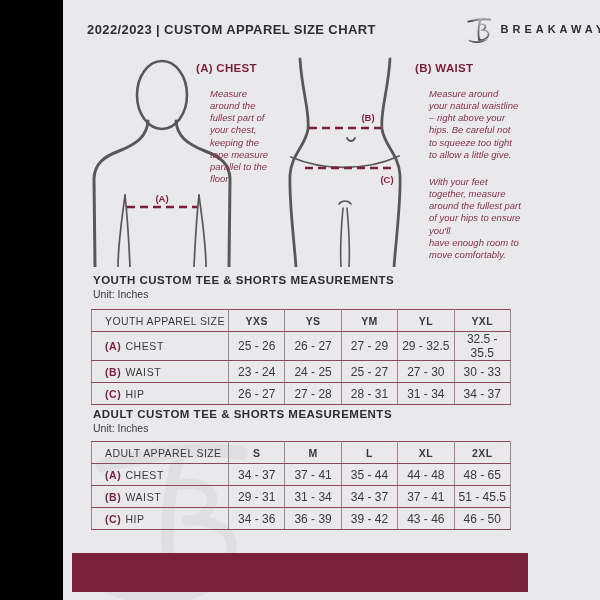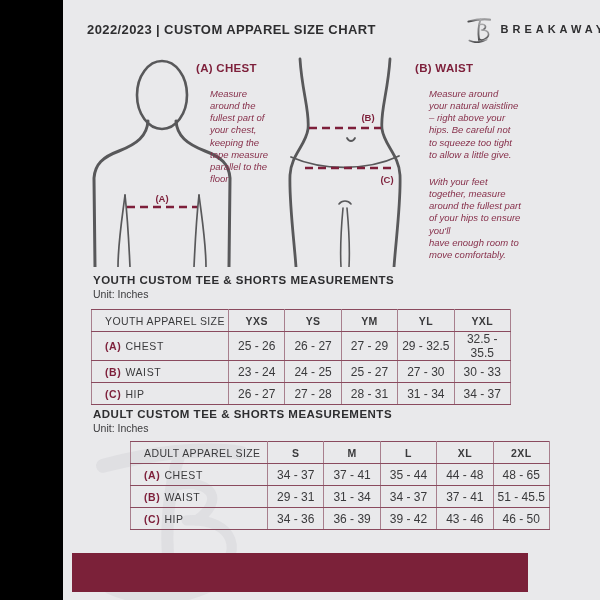--- a/index.html
+++ b/index.html
@@ -36,21 +36,21 @@
   .sec-head h2{margin:0;font-size:11.5px;font-weight:bold;color:#2e2e30;letter-spacing:.5px;}
   .sec-head p{margin:2px 0 0 0;font-size:10.5px;color:#3a3a3c;}
   .sec-youth{top:274px;}
   .sec-adult{top:408px;}
   
   table.size{
     position:absolute;left:28px;width:419px;border-collapse:collapse;
     table-layout:fixed;z-index:2;
   }
   .tbl-youth{top:309px;}
-  .tbl-adult{top:441px;margin-left:39px;}
+  .tbl-adult{top:441px;}
   table.size td{
     height:21px;border-top:1.4px solid #8a4a5e;border-bottom:1.4px solid #8a4a5e;
     border-left:1px solid #a87f8d;border-right:1px solid #a87f8d;
     font-size:12px;color:#3a3a3c;text-align:center;vertical-align:middle;padding:0;
   }
   table.size tr.hrow td{font-weight:bold;font-size:10.5px;letter-spacing:.4px;}
   table.size td.lbl{text-align:left;padding-left:13px;font-size:10.5px;letter-spacing:.6px;}
   table.size tr.hrow td.lbl{font-weight:normal;color:#3a3a3c;}
   .key{color:#7d1f3a;font-weight:bold;margin-right:4px;}
   

